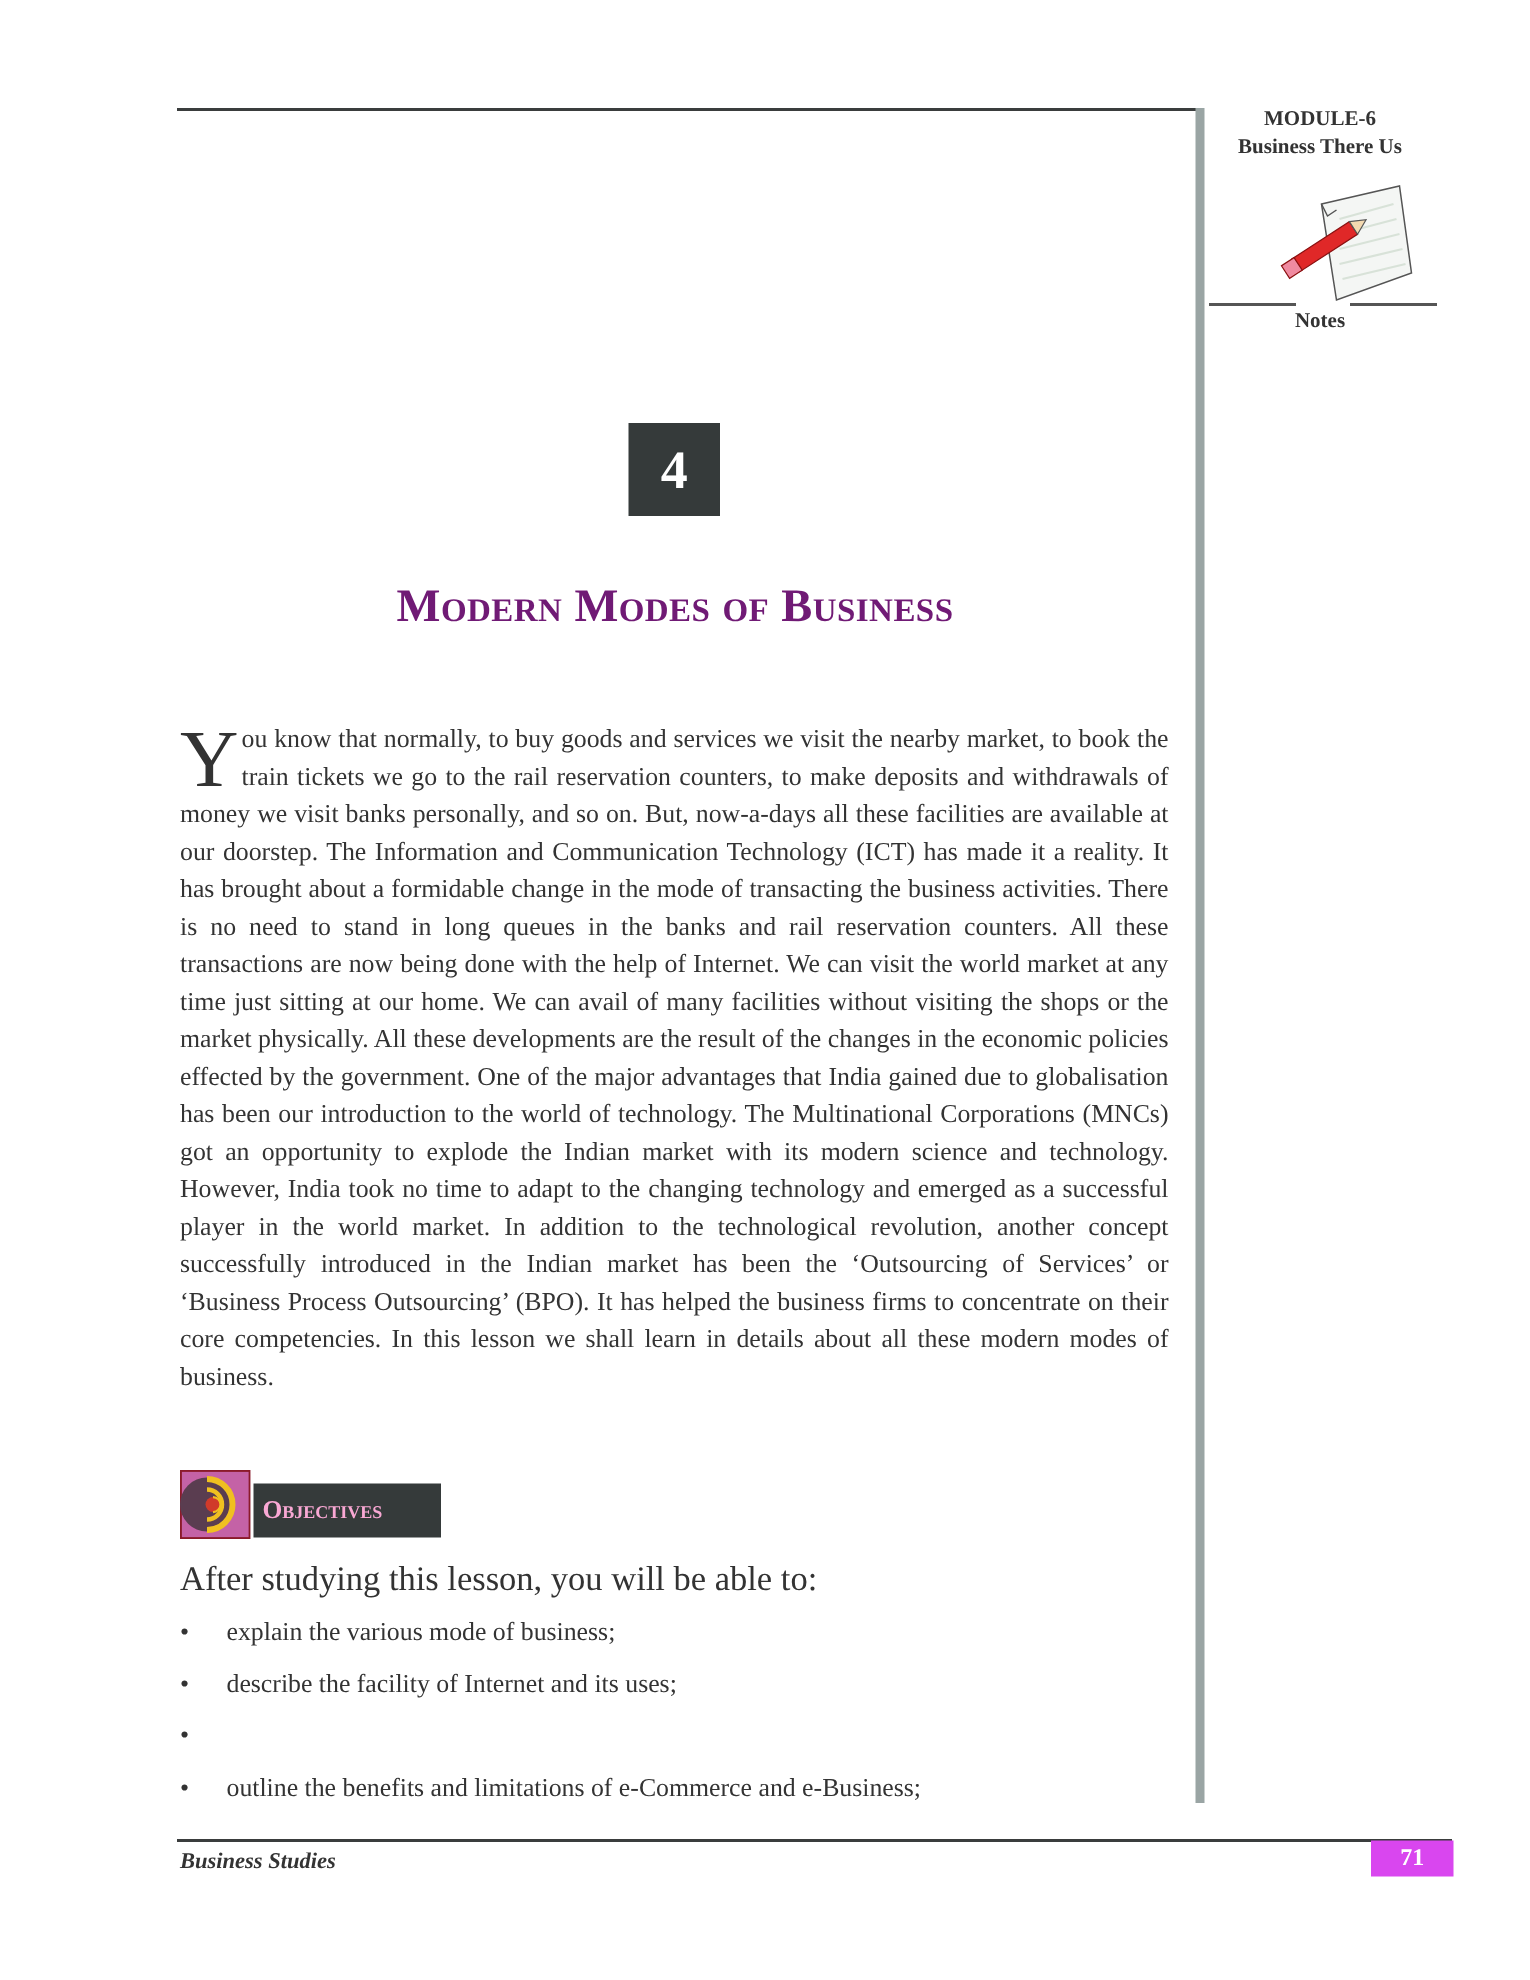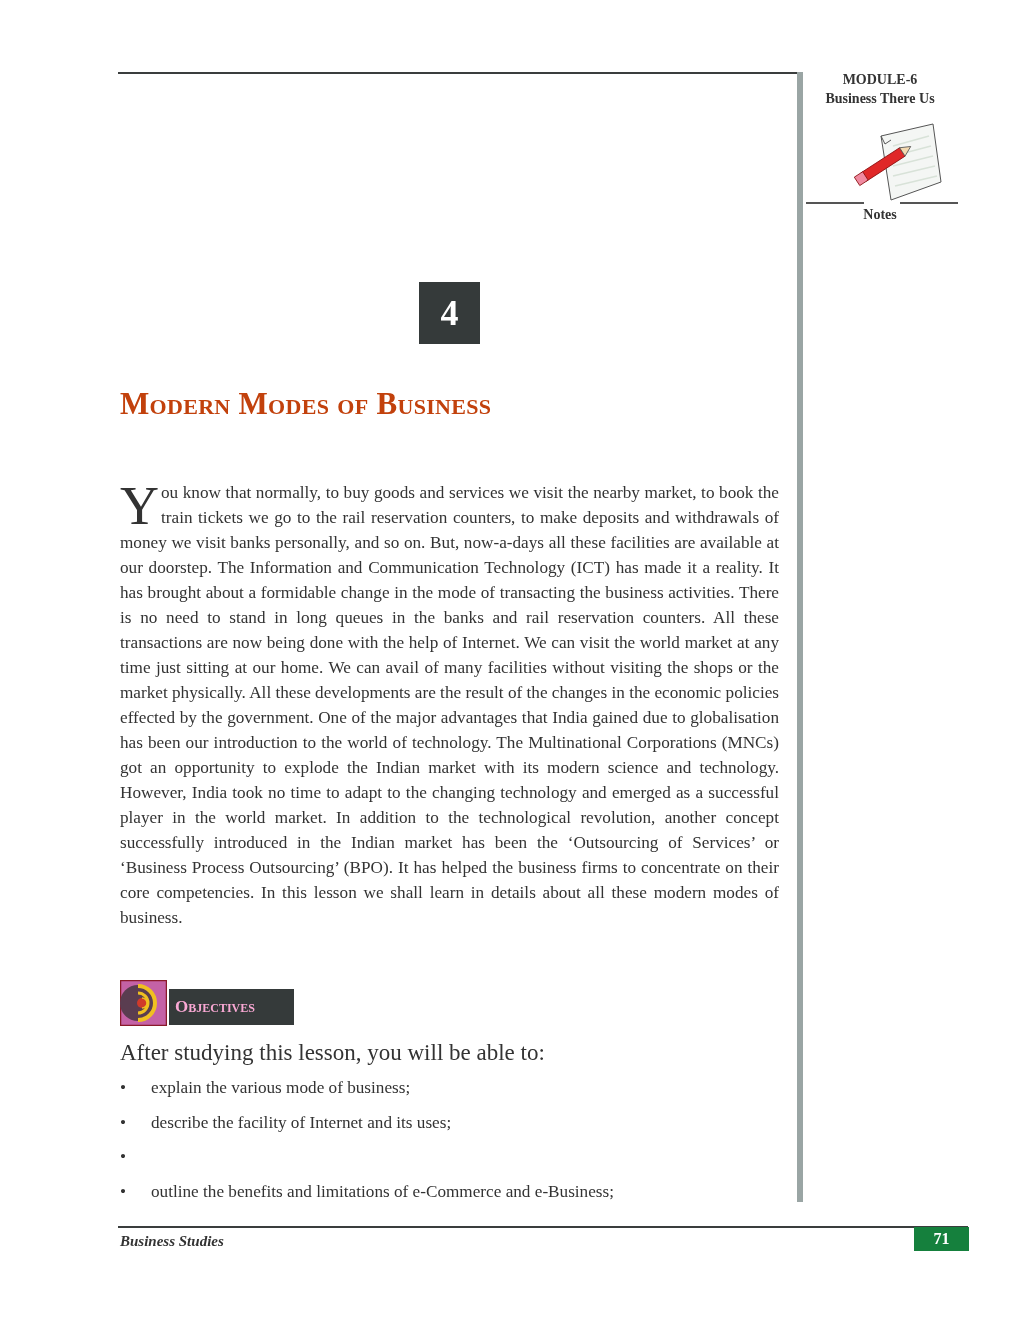--- a/index.html
+++ b/index.html
@@ -13,40 +13,40 @@
             font-weight: bold; font-size: 14px; line-height: 19px; color: #333; }
   .notes-icon { position: absolute; left: 845px; top: 122px; width: 100px; height: 82px; }
   .notes-line-left { position: absolute; left: 806px; top: 202px; width: 58px; height: 2px; background: #555; }
   .notes-line-right { position: absolute; left: 900px; top: 202px; width: 58px; height: 2px; background: #555; }
   .notes-label { position: absolute; left: 840px; top: 207px; width: 80px; text-align: center;
                  font-weight: bold; font-size: 14px; color: #333; }
 
   .chapter-box { position: absolute; left: 419px; top: 282px; width: 61px; height: 62px; background: #353a3a;
                  color: #fff; font-weight: bold; font-size: 36px; line-height: 62px; text-align: center; }
 
-  .chapter-title { position: absolute; left: 120px; top: 386px; width: 660px; text-align: left;
-                   font-weight: bold; font-size: 31px; color: #c2410c; font-variant: small-caps; letter-spacing: 0.3px; }
+  .chapter-title { position: absolute; left: 120px; top: 386px; width: 660px; text-align: center;
+                   font-weight: bold; font-size: 31px; color: #701a75; font-variant: small-caps; letter-spacing: 0.3px; }
 
   .intro { position: absolute; left: 120px; top: 480px; width: 659px;
            font-size: 17.2px; line-height: 25px; text-align: justify; color: #333; }
   .dropcap { float: left; font-size: 54px; line-height: 44px; margin: 4px 2px 0 0; color: #333; }
 
   .obj-icon { position: absolute; left: 120px; top: 980px; width: 47px; height: 46px; }
   .obj-label { position: absolute; left: 169px; top: 989px; width: 125px; height: 36px; background: #353a3a;
                color: #f9a8d4; font-weight: bold; font-size: 17px; line-height: 36px; padding-left: 6px; box-sizing: border-box;
                font-variant: small-caps; }
 
   .obj-intro { position: absolute; left: 120px; top: 1040px; font-size: 23px; color: #333; }
   .obj-list { position: absolute; left: 120px; top: 1075px; margin: 0; padding: 0; list-style: none; }
   .obj-list li { position: relative; font-size: 17.2px; height: 34.5px; line-height: 25px; padding-left: 31px; color: #333; }
   .obj-list li .bullet { position: absolute; left: 0; top: 0; }
 
   .bottom-rule { position: absolute; left: 118px; top: 1226px; width: 850px; height: 2px; background: #3a3d3d; }
   .footer-left { position: absolute; left: 120px; top: 1233px; font-style: italic; font-weight: bold; font-size: 15px; color: #333; }
-  .page-box { position: absolute; left: 914px; top: 1227px; width: 55px; height: 24px; background: #15803d;
+  .page-box { position: absolute; left: 914px; top: 1227px; width: 55px; height: 24px; background: #d946ef;
               color: #fff; font-weight: bold; font-size: 16px; line-height: 24px; text-align: center; }
 </style>
 </head>
 <body>
 
 <div class="top-rule"></div>
 <div class="margin-bar"></div>
 
 <div class="module">
   <div>MODULE-6</div>

